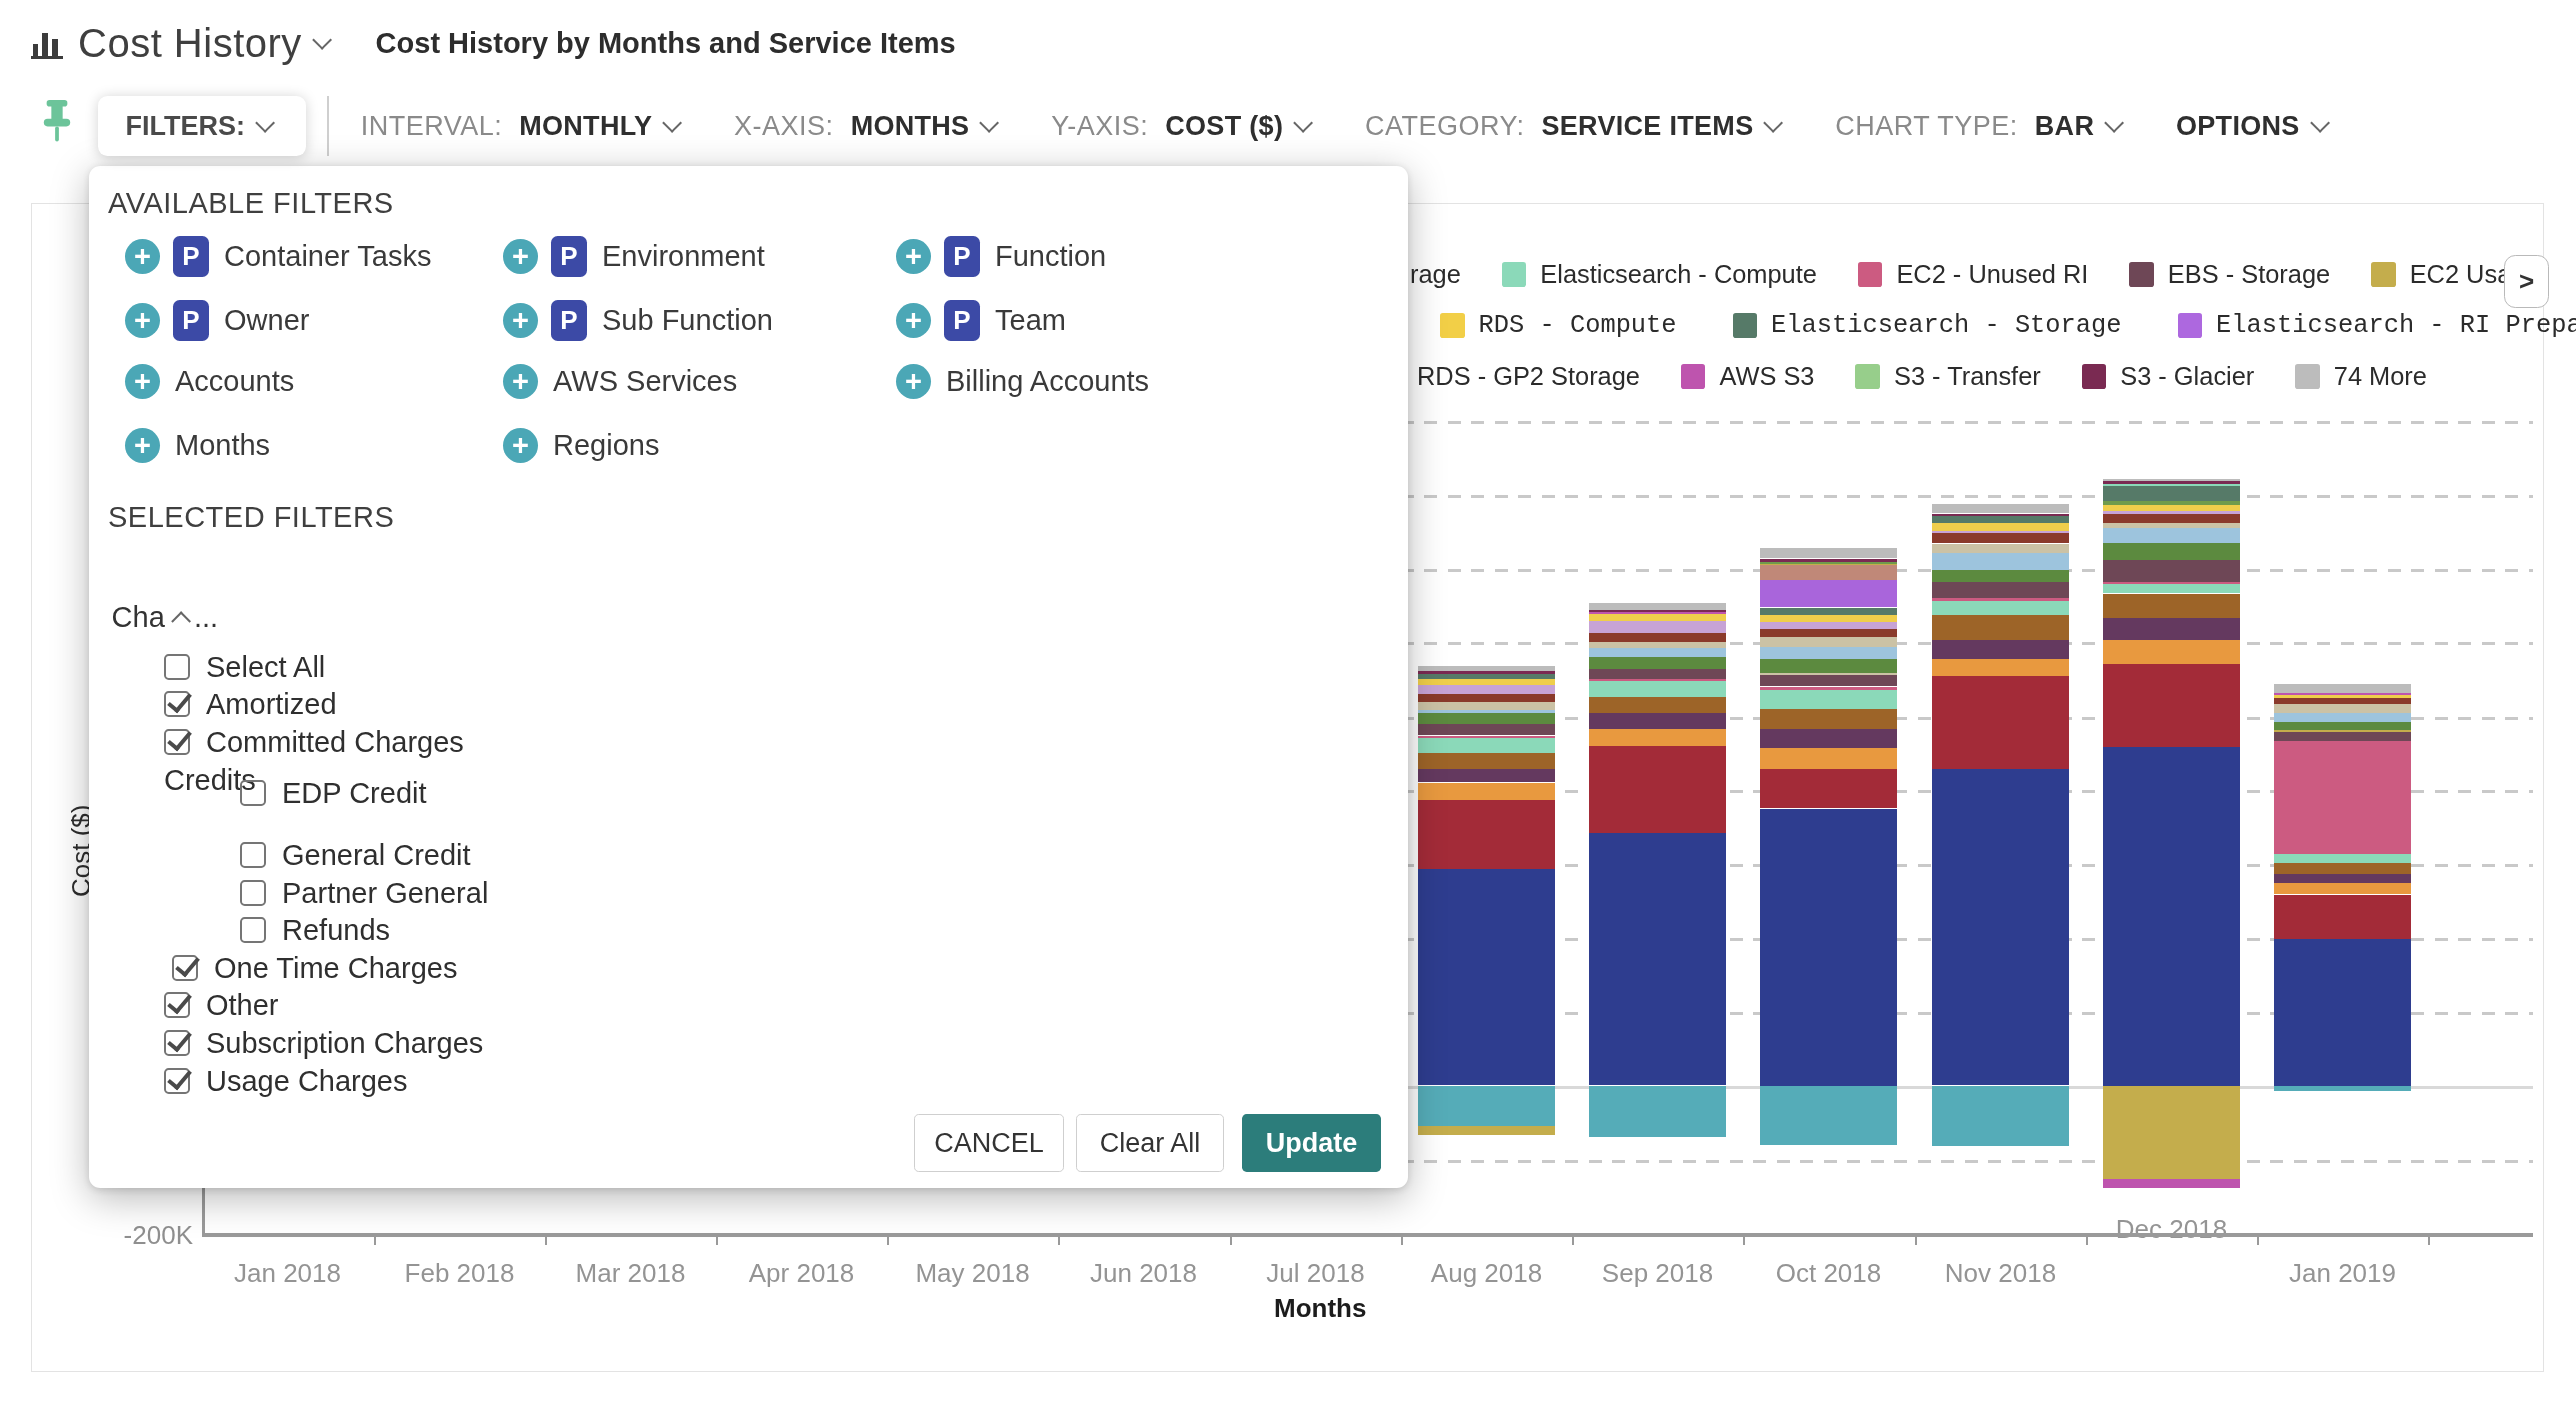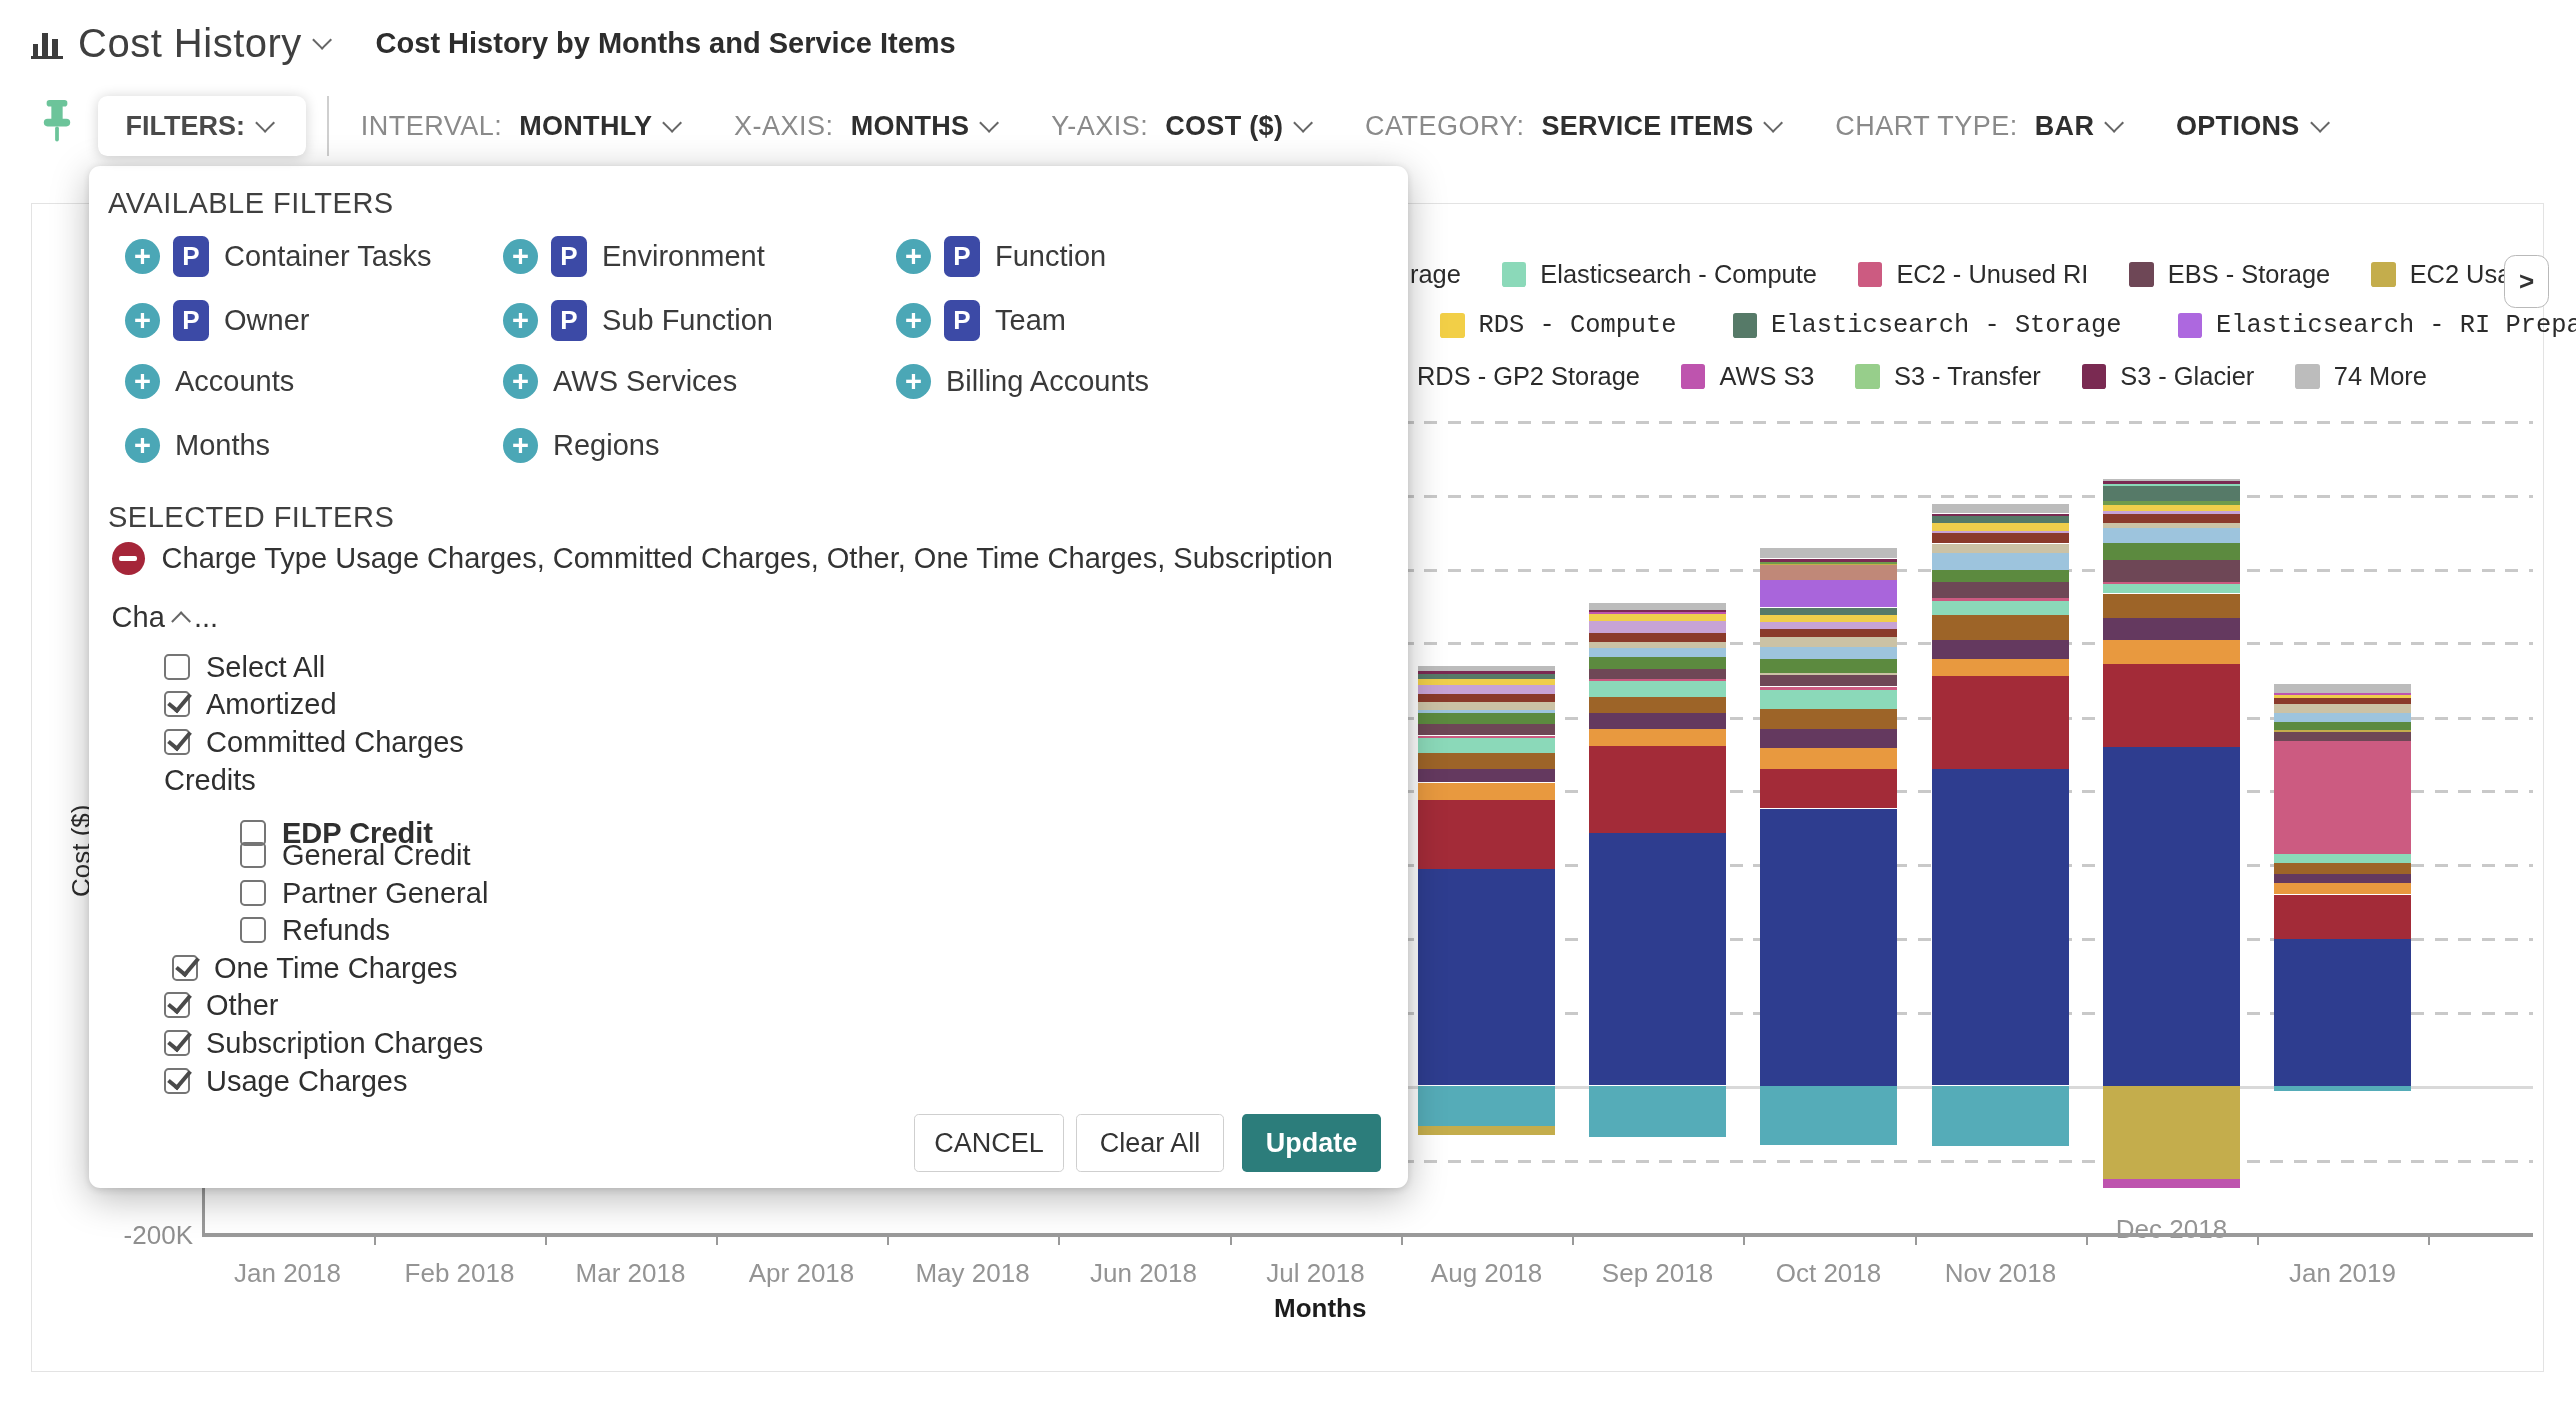--- a/index.html
+++ b/index.html
@@ -509,29 +509,20 @@
         <span class="flt-label">Months</span>
       </div>
       <div class="flt-item" style="left: 414px; top: 262px;">
         <span class="plus">+</span>
         <span class="flt-label">Regions</span>
       </div>
     </div>
 
   <div class="sec-title" style="left:19px;top:335px;">SELECTED FILTERS</div>
 
-  <div class="sel-row" style="left:22.6px;top:376px;">
-    <span class="minus">
-        <i></i>
-      </span>
-    <span class="sel-text">
-      <span>Charge Type</span>
-      <span>Usage Charges, Committed Charges, Other, One Time Charges, Subscription</span>
-    </span>
-  </div>
 
   <div class="dd-head" style="left:22.6px;top:435px;">
     <span>Cha</span>
     <span class="chev up"></span>
     <span>...</span>
   </div>
 
   <div id="checkbox-list">
       <div class="cb-row" style="left: 75px; top: 482px;">
         <span class="cb"></span>
@@ -541,21 +532,21 @@
         <span class="cb on"></span>
         <span class="cb-label">Amortized</span>
       </div>
       <div class="cb-row" style="left: 75px; top: 557px;">
         <span class="cb on"></span>
         <span class="cb-label">Committed Charges</span>
       </div>
       <div class="cb-row" style="left: 75px; top: 595px;">
         <span class="grp-label">Credits</span>
       </div>
-      <div class="cb-row" style="left: 151px; top: 648px; font-weight: bold;">
+      <div class="cb-row" style="left: 151px; top: 608px;">
         <span class="cb"></span>
         <span class="cb-label">EDP Credit</span>
       </div>
       <div class="cb-row" style="left: 151px; top: 670px;">
         <span class="cb"></span>
         <span class="cb-label">General Credit</span>
       </div>
       <div class="cb-row" style="left: 151px; top: 708px;">
         <span class="cb"></span>
         <span class="cb-label">Partner General</span>

